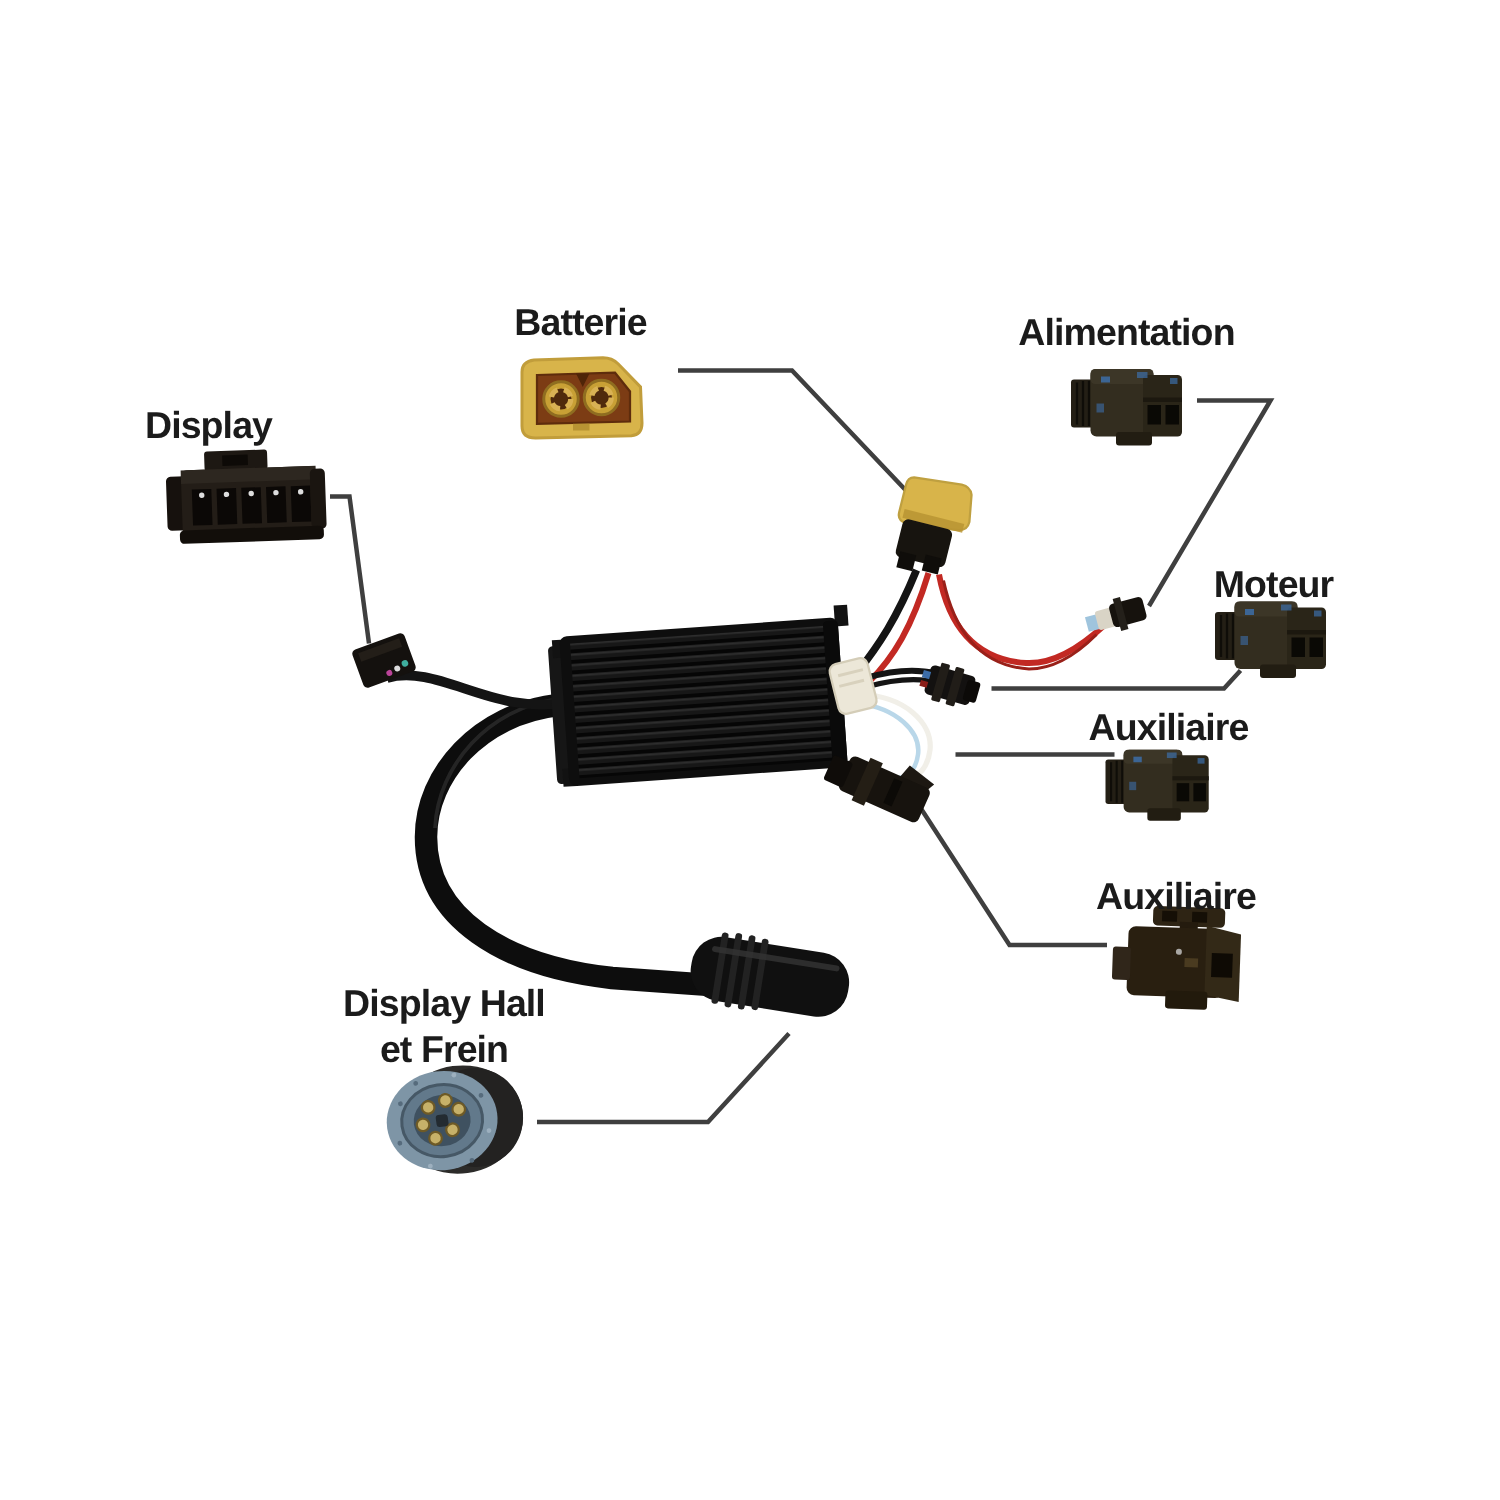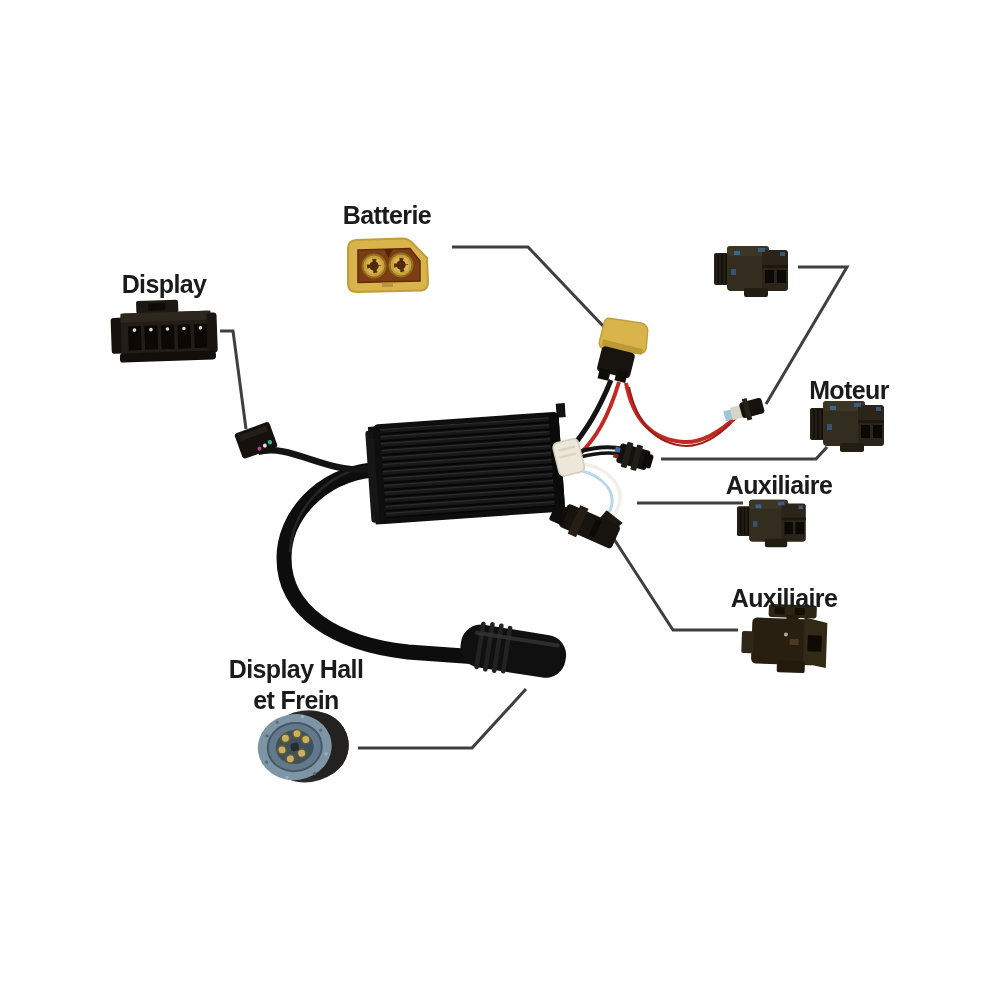--- a/index.html
+++ b/index.html
@@ -226,21 +226,22 @@
       <circle cx="46" cy="44" r="4.2" fill="#c7b169" stroke="#6e5a26" stroke-width="1.5"></circle>
       <circle cx="34" cy="48" r="4.2" fill="#c7b169" stroke="#6e5a26" stroke-width="1.5"></circle>
       <circle cx="27" cy="38" r="4.2" fill="#c7b169" stroke="#6e5a26" stroke-width="1.5"></circle>
       <circle cx="32" cy="27" r="4.2" fill="#c7b169" stroke="#6e5a26" stroke-width="1.5"></circle>
       <circle cx="44" cy="24" r="4.2" fill="#c7b169" stroke="#6e5a26" stroke-width="1.5"></circle>
       <rect x="36" y="33" width="8" height="8" rx="2" fill="#232b31"></rect>
     </g>
   </svg>
 
   <div class="label" style="left:387px;top:200px">Batterie</div>
-  <div class="label" style="left:164px;top:269px">Display</div>
+  <div class="label" style="left:751px;top:207px">Alimentation</div>
+  <div class="label" style="left:139px;top:269px">Display</div>
   <div class="label" style="left:849px;top:375px">Moteur</div>
   <div class="label" style="left:779px;top:470px">Auxiliaire</div>
   <div class="label" style="left:784px;top:583px">Auxiliaire</div>
   <div class="label" style="left:296px;top:654px">
     <span>Display Hall</span><br>
     <span>et Frein</span>
   </div>
 
 </div>
 

